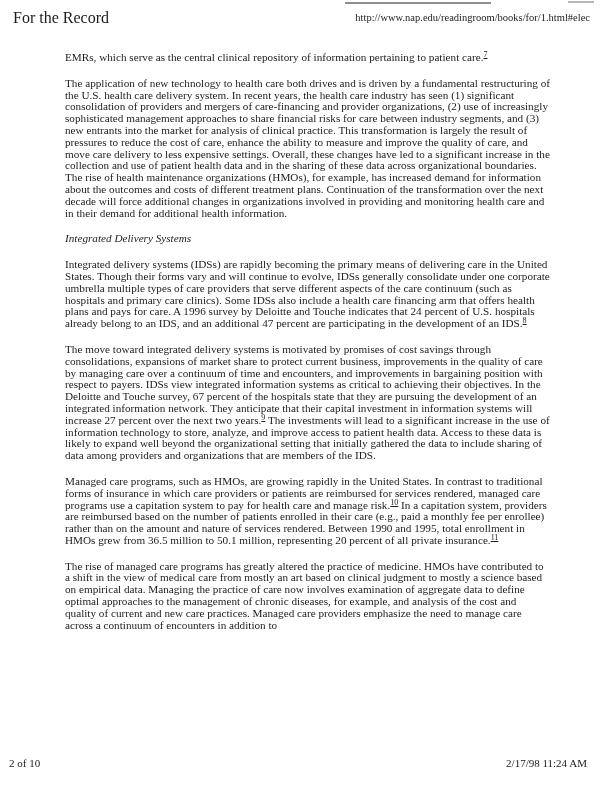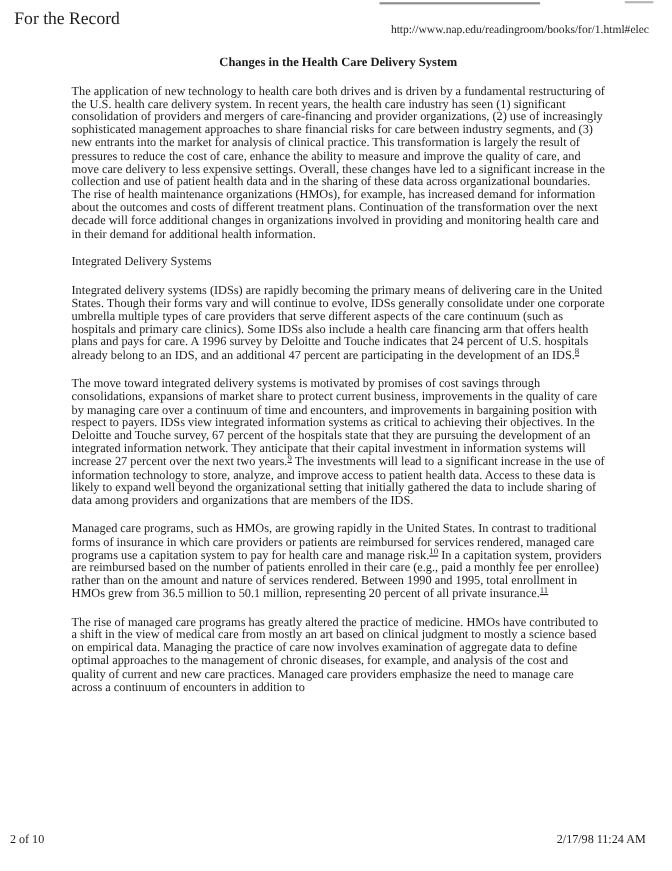--- a/index.html
+++ b/index.html
@@ -1,48 +1,48 @@
 <!DOCTYPE html>
 <html><head>
 <meta charset="utf-8">
 <style>
   html, body { margin:0; padding:0; background:#ffffff; }
   .page {
     position:relative; width:611px; height:792px; background:#ffffff;
     font-family:"Liberation Serif", serif; color:#1c1c1c; overflow:hidden;
   }
   .running-header-left { position:absolute; top:9px; left:13px; font-size:16px; white-space:nowrap; }
-  .running-header-right { position:absolute; top:22px; right:21px; font-size:10.5px; white-space:nowrap; }
+  .running-header-right { position:absolute; top:12px; right:21px; font-size:10.5px; white-space:nowrap; }
   .artifact-line-long { position:absolute; top:2px; left:345px; width:146px; height:2px; background:#8e8e8e; }
   .artifact-line-short { position:absolute; top:1px; left:568px; width:26px; height:2px; background:#b6b6b6; }
   .content { position:absolute; left:65px; top:52px; width:485px; font-size:11.2px; line-height:11.8px; text-align:left; }
   .para { margin:0 0 14px 0; padding:0; }
   .section-heading { font-weight:bold; text-align:center; font-size:11.4px; margin:0 0 14px 0; }
-  .subsection-heading { margin:0 0 14px 0; }
+  .subsection-heading { font-style:italic; margin:0 0 14px 0; }
   .fnref {
     font-size:8px; line-height:0; vertical-align:4px;
     text-decoration:underline; cursor:pointer;
   }
   .footer-left { position:absolute; left:9px; top:757px; font-size:11px; white-space:nowrap;font-family:Liberation Serif, serif; }
   .footer-right { position:absolute; right:24px; top:757px; font-size:11px; white-space:nowrap;margin-left:44px; }
 </style>
 </head>
 <body>
 
 <div class="page">
 
   <div class="artifact-line-long"></div>
   <div class="artifact-line-short"></div>
 
   <div class="running-header-left">For the Record</div>
 
   <div class="running-header-right">http://www.nap.edu/readingroom/books/for/1.html#elec</div>
 
   <div class="content">
-      <div class="section-heading">Changes in the Health Care Delivery System</div>
+      <p class="para"><span>EMRs, which serve as the central clinical repository of information pertaining to patient care.</span><sup class="fnref">7</sup></p>
       <p class="para"><span>The application of new technology to health care both drives and is driven by a fundamental restructuring of the U.S. health care delivery system. In recent years, the health care industry has seen (1) significant consolidation of providers and mergers of care-financing and provider organizations, (2) use of increasingly sophisticated management approaches to share financial risks for care between industry segments, and (3) new entrants into the market for analysis of clinical practice. This transformation is largely the result of pressures to reduce the cost of care, enhance the ability to measure and improve the quality of care, and move care delivery to less expensive settings. Overall, these changes have led to a significant increase in the collection and use of patient health data and in the sharing of these data across organizational boundaries. The rise of health maintenance organizations (HMOs), for example, has increased demand for information about the outcomes and costs of different treatment plans. Continuation of the transformation over the next decade will force additional changes in organizations involved in providing and monitoring health care and in their demand for additional health information.</span></p>
       <div class="subsection-heading">Integrated Delivery Systems</div>
       <p class="para"><span>Integrated delivery systems (IDSs) are rapidly becoming the primary means of delivering care in the United States. Though their forms vary and will continue to evolve, IDSs generally consolidate under one corporate umbrella multiple types of care providers that serve different aspects of the care continuum (such as hospitals and primary care clinics). Some IDSs also include a health care financing arm that offers health plans and pays for care. A 1996 survey by Deloitte and Touche indicates that 24 percent of U.S. hospitals already belong to an IDS, and an additional 47 percent are participating in the development of an IDS.</span><sup class="fnref">8</sup></p>
       <p class="para"><span>The move toward integrated delivery systems is motivated by promises of cost savings through consolidations, expansions of market share to protect current business, improvements in the quality of care by managing care over a continuum of time and encounters, and improvements in bargaining position with respect to payers. IDSs view integrated information systems as critical to achieving their objectives. In the Deloitte and Touche survey, 67 percent of the hospitals state that they are pursuing the development of an integrated information network. They anticipate that their capital investment in information systems will increase 27 percent over the next two years.</span><sup class="fnref">9</sup><span> The investments will lead to a significant increase in the use of information technology to store, analyze, and improve access to patient health data. Access to these data is likely to expand well beyond the organizational setting that initially gathered the data to include sharing of data among providers and organizations that are members of the IDS.</span></p>
       <p class="para"><span>Managed care programs, such as HMOs, are growing rapidly in the United States. In contrast to traditional forms of insurance in which care providers or patients are reimbursed for services rendered, managed care programs use a capitation system to pay for health care and manage risk.</span><sup class="fnref">10</sup><span> In a capitation system, providers are reimbursed based on the number of patients enrolled in their care (e.g., paid a monthly fee per enrollee) rather than on the amount and nature of services rendered. Between 1990 and 1995, total enrollment in HMOs grew from 36.5 million to 50.1 million, representing 20 percent of all private insurance.</span><sup class="fnref">11</sup></p>
       <p class="para"><span>The rise of managed care programs has greatly altered the practice of medicine. HMOs have contributed to a shift in the view of medical care from mostly an art based on clinical judgment to mostly a science based on empirical data. Managing the practice of care now involves examination of aggregate data to define optimal approaches to the management of chronic diseases, for example, and analysis of the cost and quality of current and new care practices. Managed care providers emphasize the need to manage care across a continuum of encounters in addition to</span></p>
     </div>
 
   <div class="footer-left">2 of 10</div>
 

